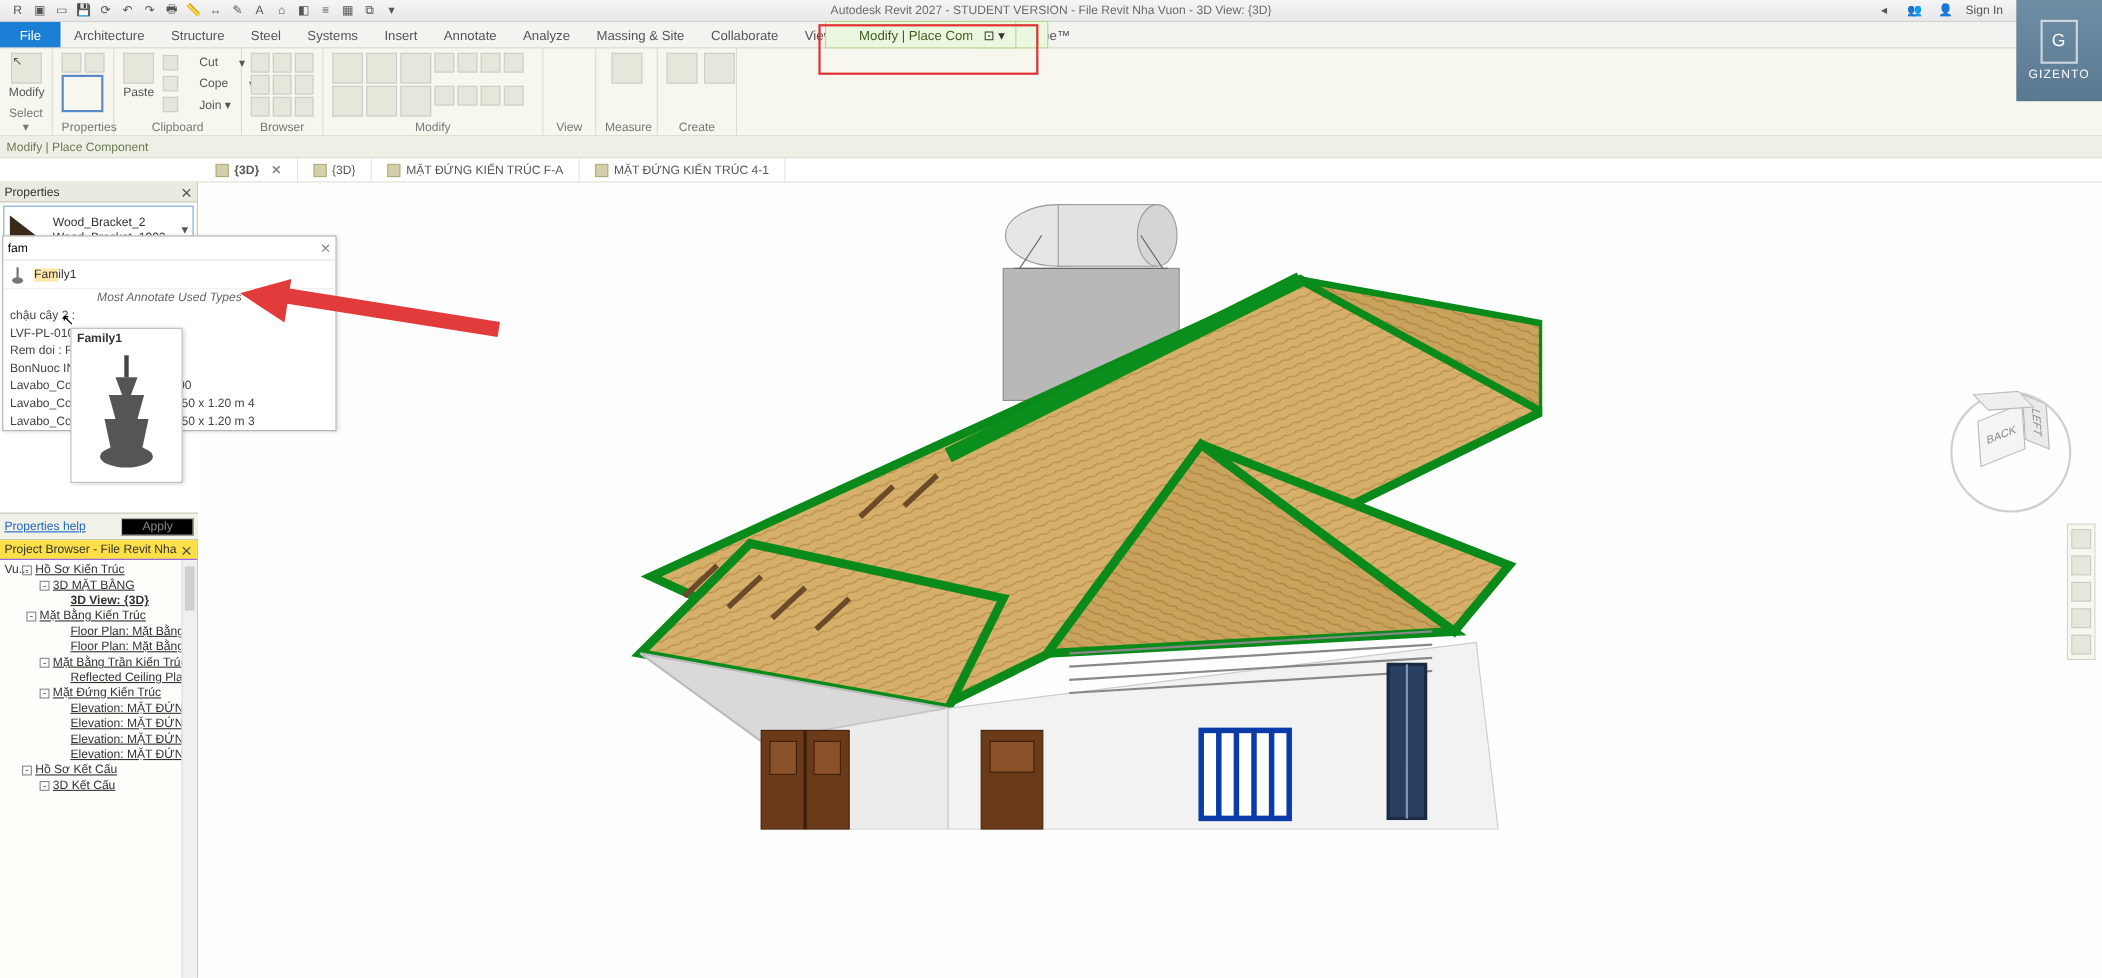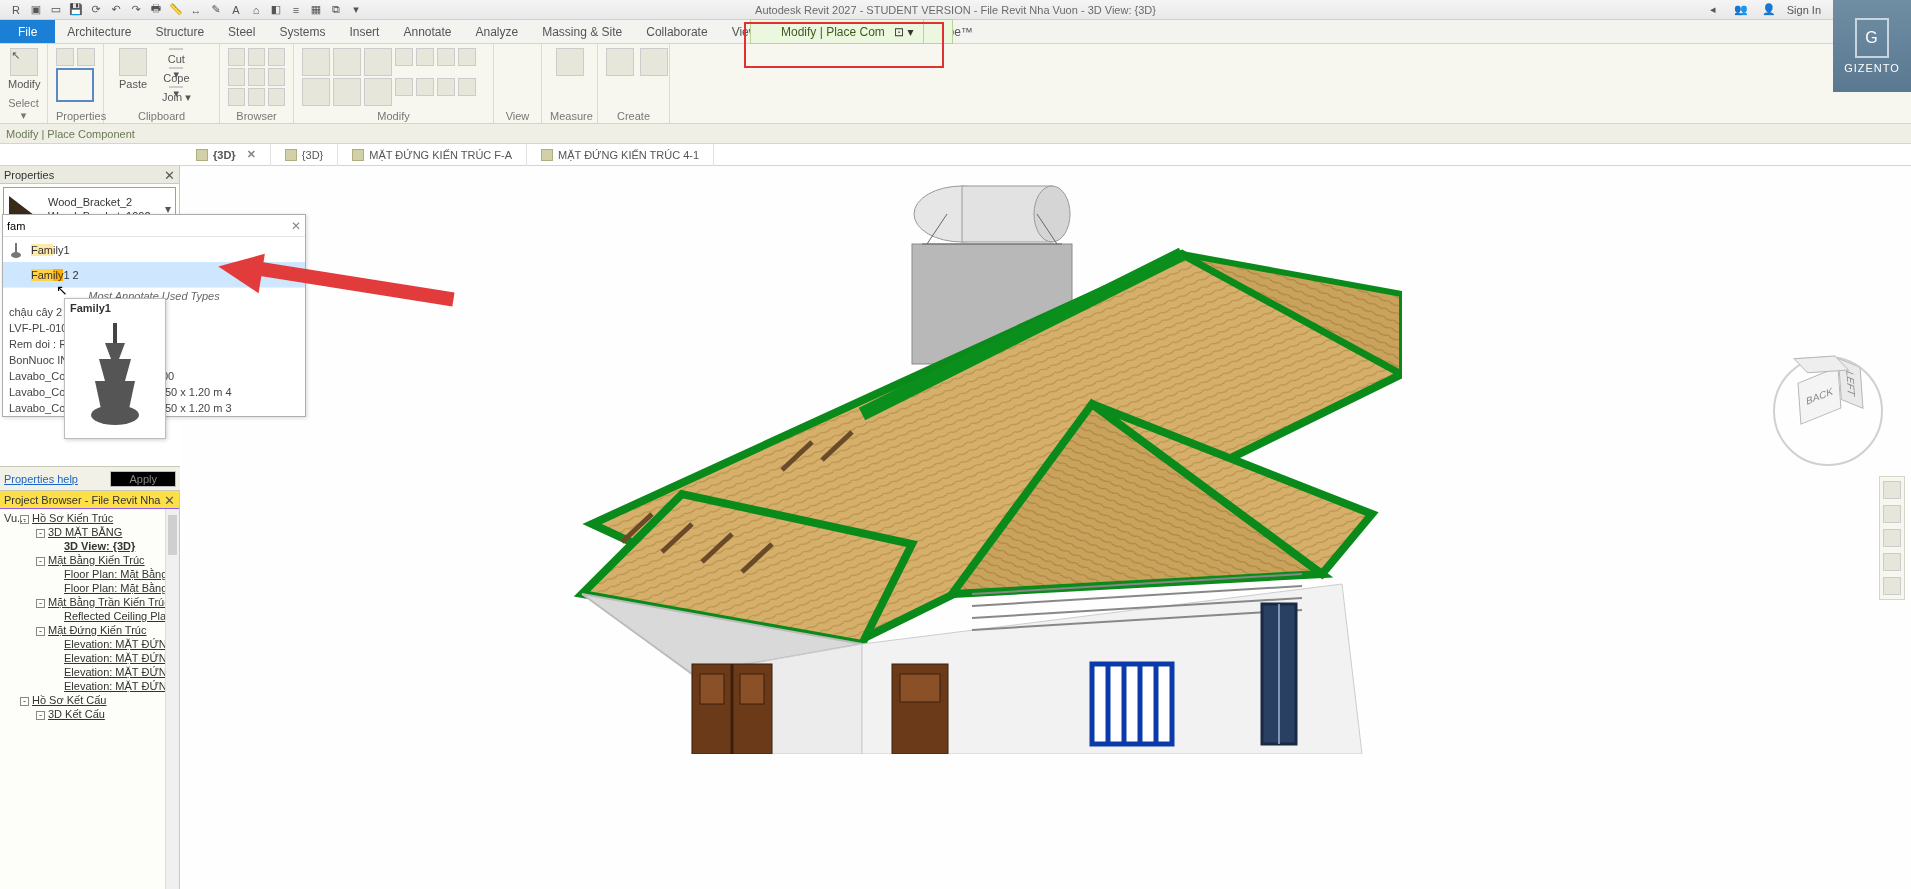--- a/index.html
+++ b/index.html
@@ -20,21 +20,21 @@
   .ribbon-tabs .ctx-extra{ position:absolute; left:884px; top:-1px; height:25px; line-height:25px; padding:0 10px; background:#ecf7df; border:1px solid #b9d595; border-left:none;}
   .red-box { position:absolute; left:744px; top:22px; width:200px; height:46px; border:2px solid #e03030; z-index:5; pointer-events:none;}
 
   
   .ribbon { height:80px; background:#f7f7f0; border-bottom:1px solid #d6d6c8; display:flex; }
   .panel { border-right:1px solid #dcdccc; padding:4px 8px 0 8px; display:flex; flex-direction:column; justify-content:space-between; }
   .panel .tools { display:flex; gap:6px; align-items:flex-start;}
   .panel .bigtool { display:flex; flex-direction:column; align-items:center; width:42px; font-size:11px; color:#555; gap:2px;}
   .panel .bigtool .ico { width:28px; height:28px; background:#e6e6da; border:1px solid #ccc; }
   .panel .smallcol { display:flex; flex-direction:column; gap:1px;}
-  .panel .smalltool { display:flex; align-items:center; gap:3px; font-size:11px; color:#555; height:18px; padding:0 2px;flex-direction:column;}
+  .panel .smalltool { display:flex; align-items:center; gap:19px; font-size:11px; color:#555; height:18px; padding:0 2px;}
   .panel .smalltool .ico { width:14px; height:14px; background:#e6e6da; border:1px solid #ccc;}
   .panel .iconrow { display:flex; gap:3px;}
   .panel .iconrow .ico { width:18px; height:18px; background:#e6e6da; border:1px solid #ccc;}
   .panel .label { text-align:center; font-size:11px; color:#777; padding-bottom:1px;}
 
   .options-bar { height:20px; background:#efefe5; border-bottom:1px solid #d6d6c8; font-size:11px; color:#6a7a55; padding-left:6px; line-height:20px;}
 
   
   .view-tabs { height:22px; background:#fff; border-bottom:1px solid #d6d6c8; display:flex; align-items:center;}
   .view-tabs .vtab { display:flex; align-items:center; gap:5px; padding:0 14px; height:22px; font-size:11px; border-right:1px solid #e3e3e3; color:#555;}
@@ -311,24 +311,20 @@
     <input value="fam" style="">
     <span class="x">✕</span>
   </div>
   <div class="item">
     <span class="ico"><svg width="14" height="18">
           <ellipse cx="7" cy="14" rx="5" ry="3" fill="#777"></ellipse>
           <rect x="6" y="2" width="2" height="12" fill="#777"></rect>
         </svg></span>
     <span><span class="m1">Fam</span>ily1</span>
   </div>
-  <div class="item sel">
-    <span class="ico"></span>
-    <span><span class="m2">Fam</span><span class="mcur">ily</span>1 2</span>
-  </div>
   <div class="hdr">Most Annotate Used Types</div>
   <div class="row">chậu cây 2 :</div>
   <div class="row">LVF-PL-010 :</div>
   <div class="row">Rem doi : Re</div>
   <div class="row">BonNuoc INo                               x 1000lit</div>
   <div class="row">Lavabo_Cons                            entino_16221 : 800</div>
   <div class="row">Lavabo_Cons                            entino_16221 : 0.50 x 1.20 m 4</div>
   <div class="row">Lavabo_Cons                            entino_16221 : 0.50 x 1.20 m 3</div>
 </div>
 
@@ -352,21 +348,21 @@
   <button>Apply</button>
 </div>
 
 <div class="pbrowser">
   <div class="title"><span>Project Browser - File Revit Nha Vu...</span><span class="x">✕</span></div>
   <div class="tree">
     <div id="tree-content">
         <div class="node" style="padding-left: 20px;"><span class="sq">-</span>Hồ Sơ Kiến Trúc</div>
         <div class="node" style="padding-left: 36px;"><span class="sq">-</span>3D MẶT BẰNG</div>
         <div class="node bold" style="padding-left: 52px;"><span style="display:inline-block;width:12px"></span>3D View: {3D}</div>
-        <div class="node" style="padding-left: 36px;"><span class="sq">-</span>Mặt Bằng Kiến Trúc</div>
+        <div class="node" style="padding-left: 24px;"><span class="sq">-</span>Mặt Bằng Kiến Trúc</div>
         <div class="node" style="padding-left: 52px;"><span style="display:inline-block;width:12px"></span>Floor Plan: Mặt Bằng</div>
         <div class="node" style="padding-left: 52px;"><span style="display:inline-block;width:12px"></span>Floor Plan: Mặt Bằng</div>
         <div class="node" style="padding-left: 36px;"><span class="sq">-</span>Mặt Bằng Trần Kiến Trúc</div>
         <div class="node" style="padding-left: 52px;"><span style="display:inline-block;width:12px"></span>Reflected Ceiling Plan</div>
         <div class="node" style="padding-left: 36px;"><span class="sq">-</span>Mặt Đứng Kiến Trúc</div>
         <div class="node" style="padding-left: 52px;"><span style="display:inline-block;width:12px"></span>Elevation: MẶT ĐỨNG</div>
         <div class="node" style="padding-left: 52px;"><span style="display:inline-block;width:12px"></span>Elevation: MẶT ĐỨNG</div>
         <div class="node" style="padding-left: 52px;"><span style="display:inline-block;width:12px"></span>Elevation: MẶT ĐỨNG</div>
         <div class="node" style="padding-left: 52px;"><span style="display:inline-block;width:12px"></span>Elevation: MẶT ĐỨNG</div>
         <div class="node" style="padding-left: 20px;"><span class="sq">-</span>Hồ Sơ Kết Cấu</div>

